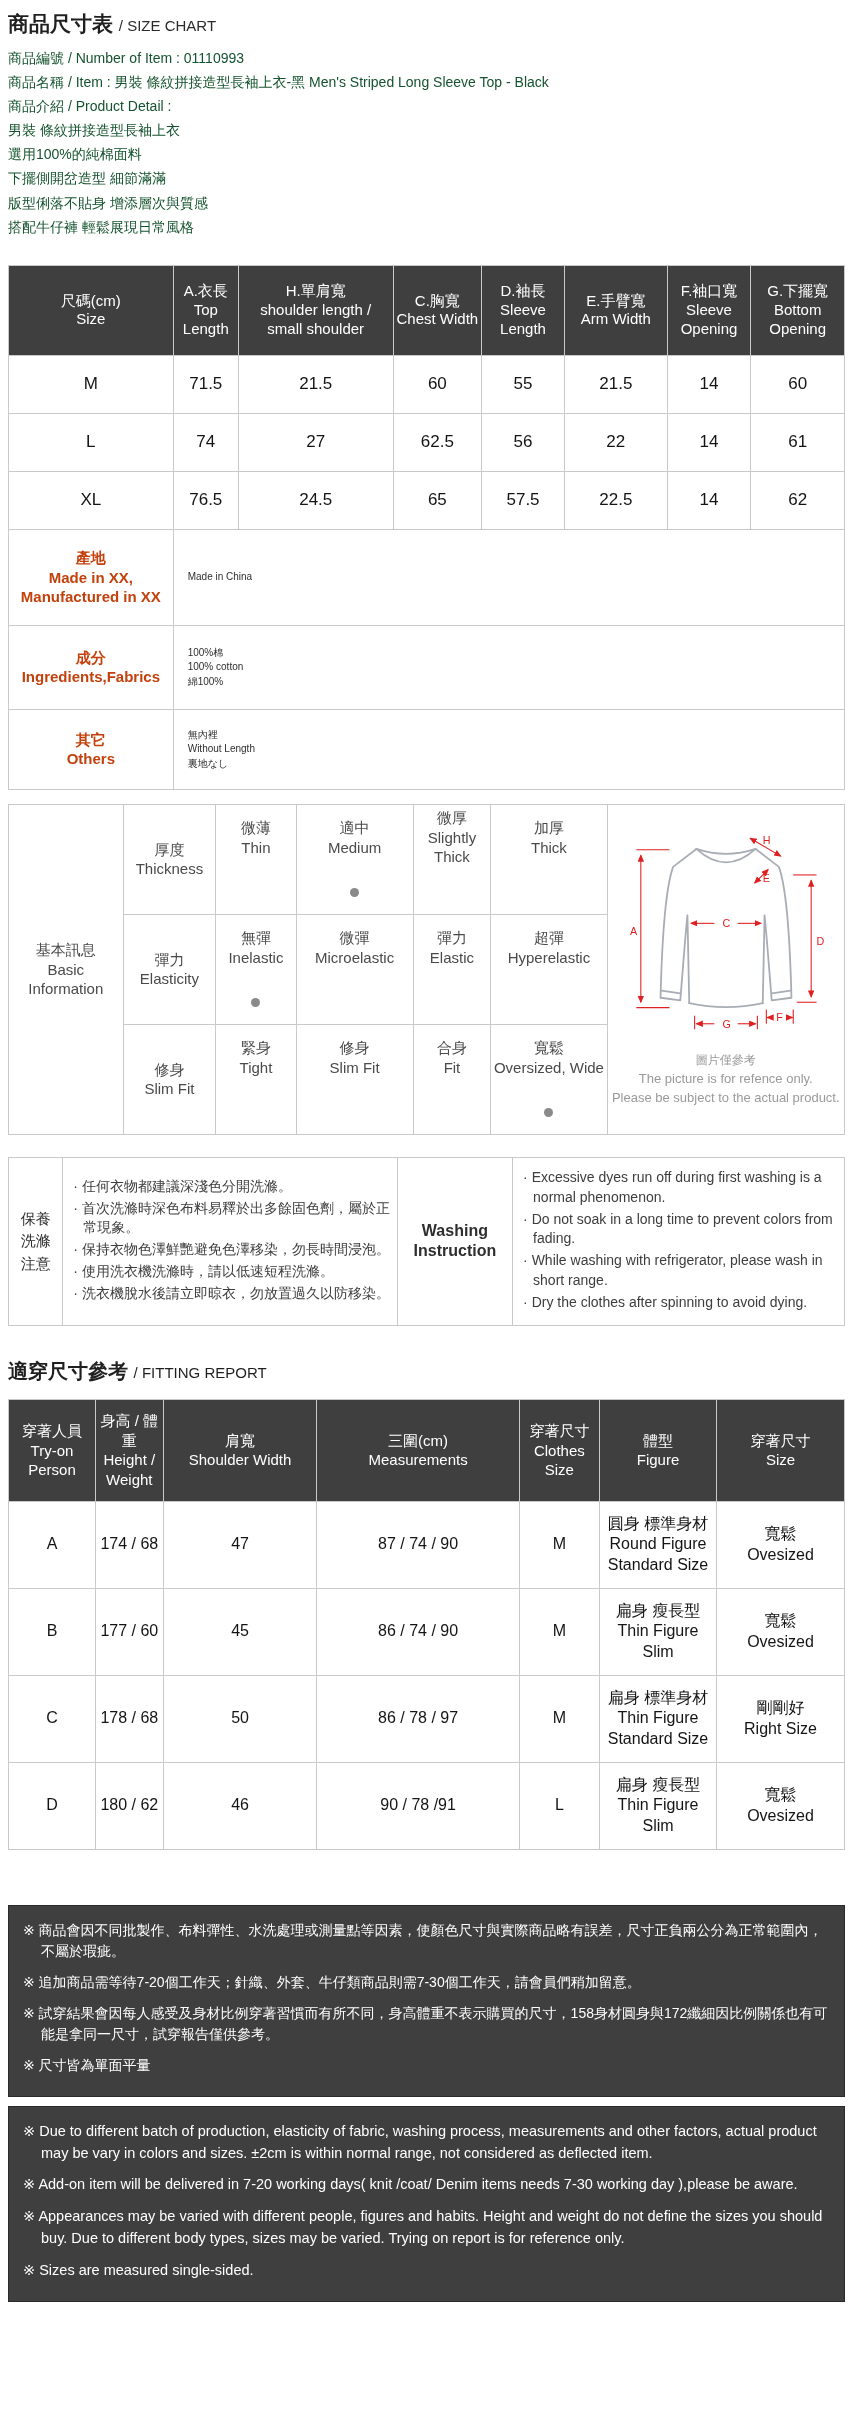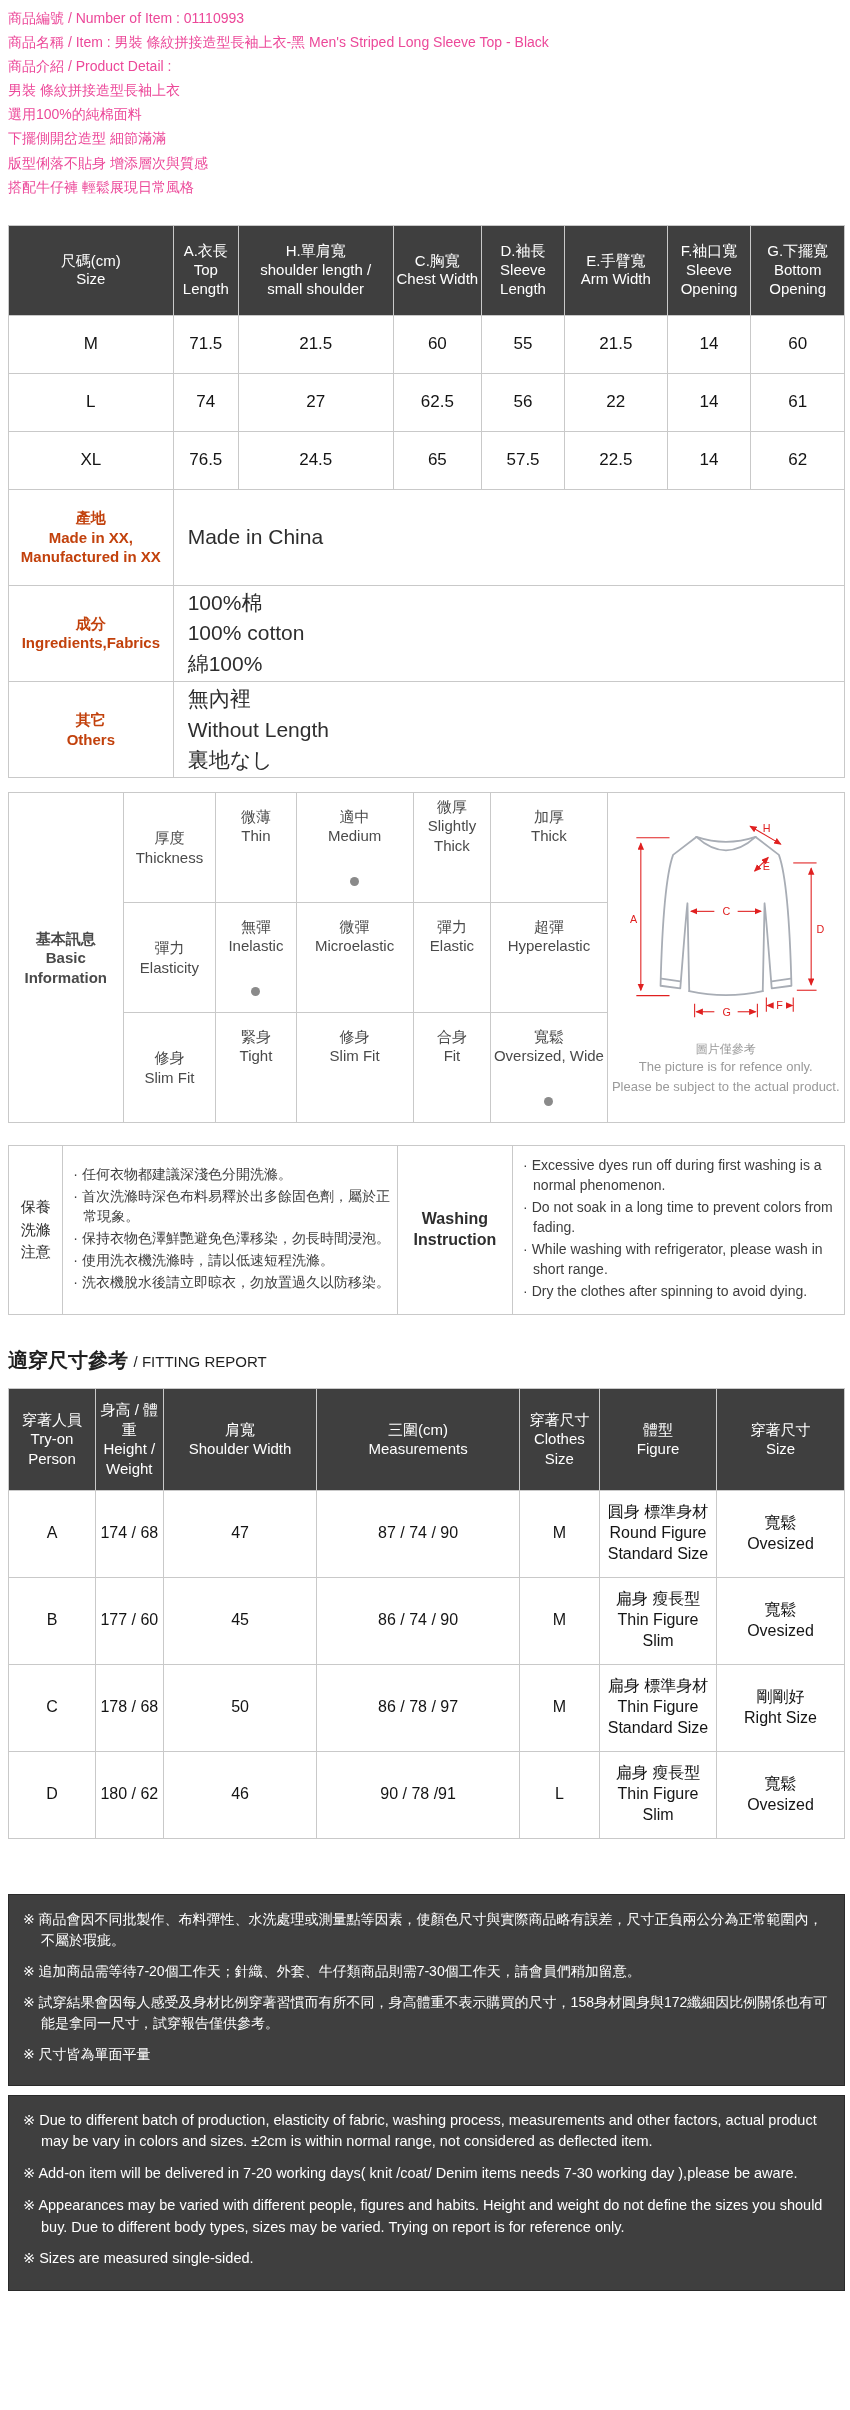--- a/index.html
+++ b/index.html
@@ -7,46 +7,46 @@
   body {
     width:850px; height:2410px; overflow:hidden;
     font-family:"Liberation Sans","DejaVu Sans",sans-serif;
     color:#3d3d3d;
   }
   .page { padding:10px 5px 0 8px; }
 
   
   .doc-title { margin:0 0 12px 0; font-size:21px; font-weight:bold; color:#1f1f1f; }
   .doc-title .en { font-size:15px; font-weight:normal; color:#2b2b2b; }
-  .meta-line { margin:0 0 8px 0; font-size:14px; line-height:1.15; color:#ec4899; }
+  .meta-line { margin:0 0 8px 0; font-size:14px; line-height:1.15; color:#14532d; }
 
   
   table { border-collapse:collapse; width:837px; table-layout:fixed; }
   td { border:1px solid #c9c9c9; text-align:center; vertical-align:middle; padding:2px; }
   .dark-cell { background:#3f3f3f; color:#fff; font-weight:normal; }
   .zh { display:block; }
   .en { display:block; }
 
   
   .size-table { margin-top:30px; }
   .size-table .dark-cell { height:90px; font-size:15px; line-height:1.25; padding:4px 2px; }
   .size-table .val-row td { height:58px; font-size:17px; color:#141414; }
   .label-cell { font-weight:bold; font-size:15px; line-height:1.3; color:#c2410c; }
-  .info-value { text-align:left; padding-left:14px; font-size:21px; color:#2e2e2e; line-height:1.45; }
+  .info-value { text-align:left; padding-left:14px; font-size:10px; color:#2e2e2e; line-height:1.45; }
   .row-origin td { height:96px; }
   .row-ingredients td { height:84px; }
   .row-others td { height:80px; }
 
   
   .basic-table { margin-top:14px; }
   .basic-table td { font-size:15px; color:#4a4a4a; line-height:1.3; }
   .basic-table .opt-row td { height:66px; border-bottom:none; }
   .basic-table .dot-row td { height:44px; border-top:none; }
   .basic-table .opt-row td.with-border, .basic-table .dot-row td.with-border { border:1px solid #c9c9c9; }
-  .basic-label { font-weight:bold; font-size:16px; color:#2e2e2e; line-height:1.35; }
+  .basic-label { font-weight:normal; font-size:16px; color:#2e2e2e; line-height:1.35; }
   .dot { display:inline-block; width:9px; height:9px; border-radius:50%; background:#8a8a8a; }
   .diagram-cell { vertical-align:middle; padding:6px 4px; }
   .diagram-caption-zh { font-size:12px; color:#9a9a9a; margin-top:10px; }
   .diagram-caption-en { font-size:13px; color:#9a9a9a; line-height:1.5; }
 
   
   .wash-table { margin-top:22px; }
   .wash-table td { vertical-align:middle; }
   .wash-label { font-weight:normal; font-size:15px; color:#2e2e2e; line-height:1.5; }
   .wash-items { text-align:left; padding:10px 6px 10px 10px; }
@@ -69,20 +69,24 @@
   .note-box p { margin:0 0 10px 0; font-size:14px; line-height:1.5;
                 padding-left:18px; text-indent:-18px; }
   .note-box.second p { font-size:14.5px; }
 </style>
 </head>
 <body>
 
 <div class="page">
 
   <div>
+    <h1 class="doc-title">
+      <span>商品尺寸表</span>
+      <span class="en" style="display:inline">/ SIZE CHART</span>
+    </h1>
     <p class="meta-line">商品編號 / Number of Item : 01110993</p>
     <p class="meta-line">商品名稱 / Item : 男裝 條紋拼接造型長袖上衣-黑 Men's Striped Long Sleeve Top - Black</p>
     <p class="meta-line">商品介紹 / Product Detail :</p>
     <p class="meta-line">男裝 條紋拼接造型長袖上衣</p>
     <p class="meta-line">選用100%的純棉面料</p>
     <p class="meta-line">下擺側開岔造型 細節滿滿</p>
     <p class="meta-line">版型俐落不貼身 增添層次與質感</p>
     <p class="meta-line">搭配牛仔褲 輕鬆展現日常風格</p>
   </div>
 

